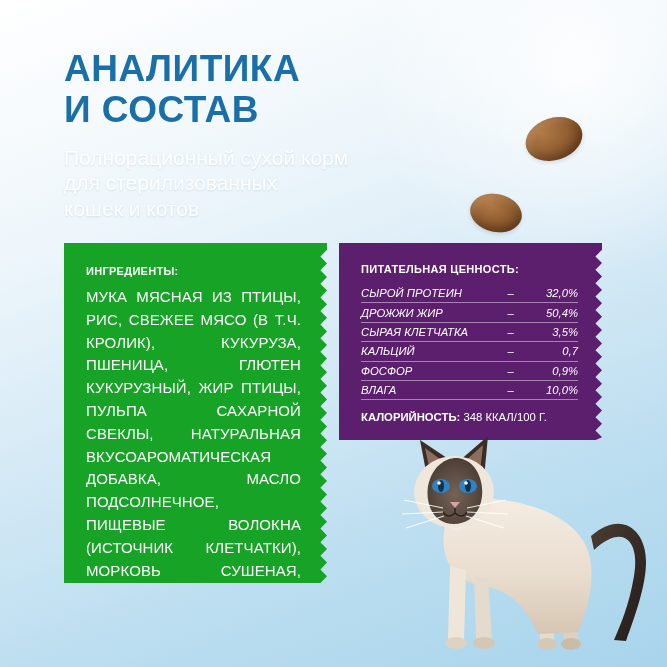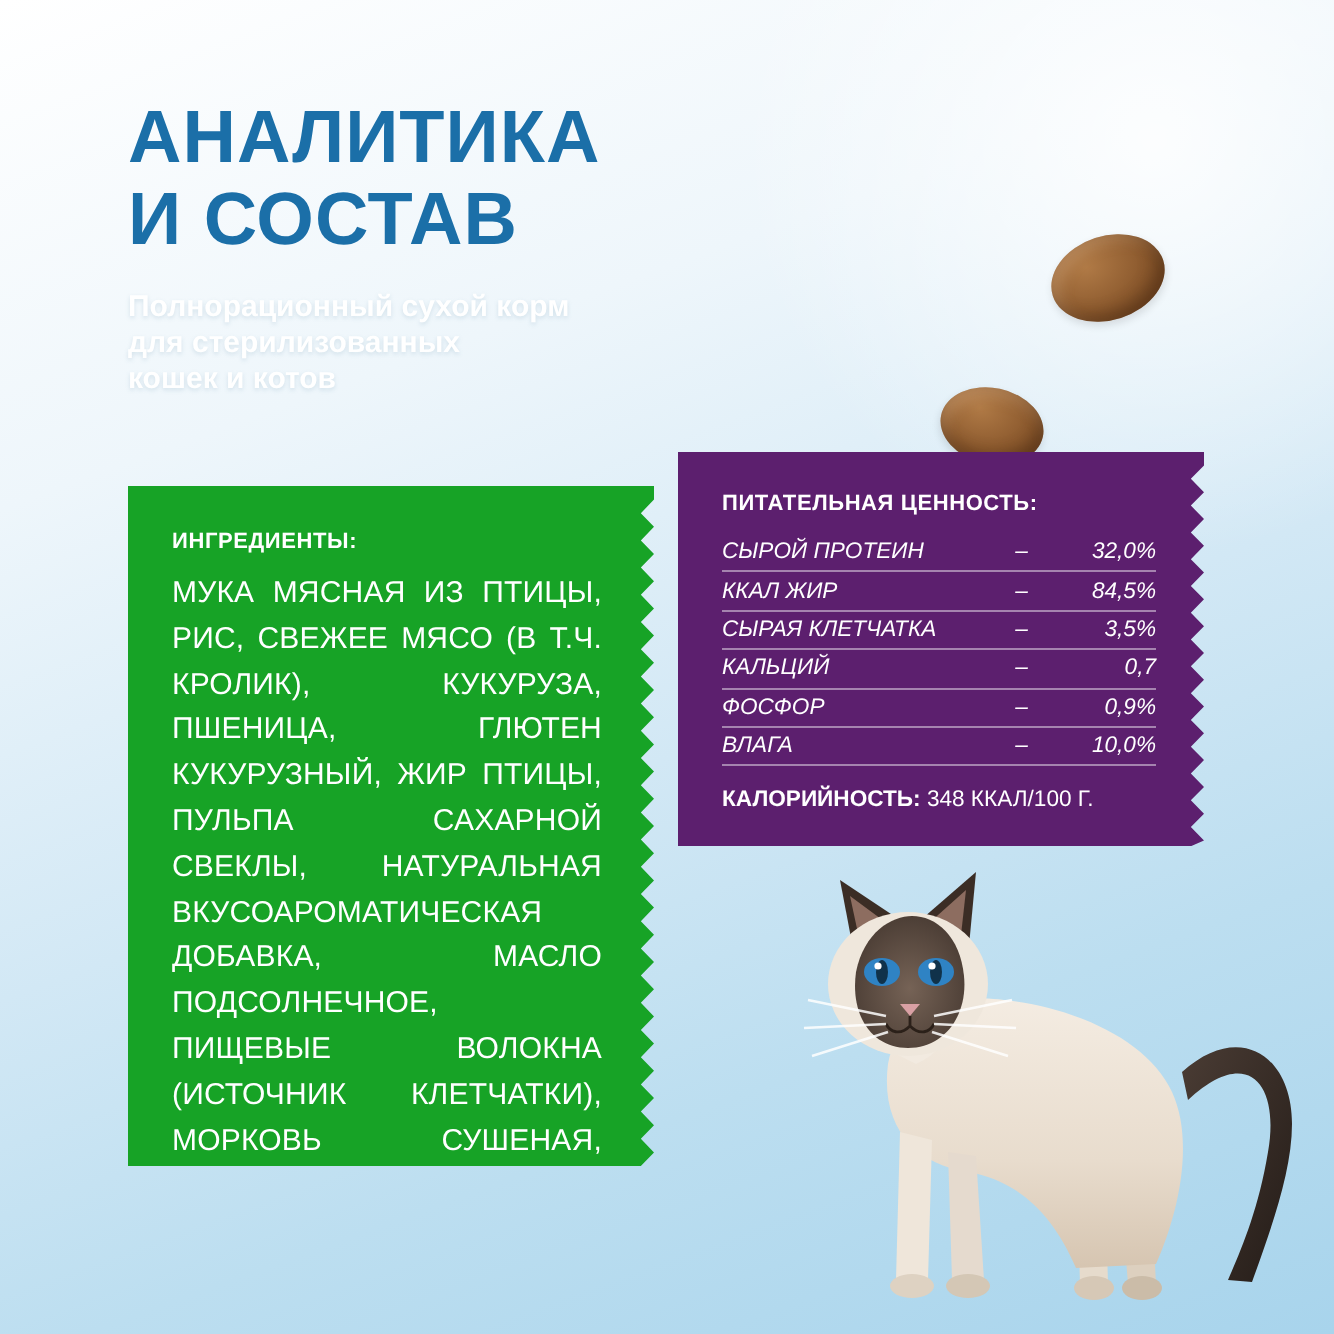--- a/index.html
+++ b/index.html
@@ -37,23 +37,23 @@
     font-size: 37px;
     font-weight: bold;
     line-height: 1.12;
     letter-spacing: 0.5px;
     margin: 0;
     white-space: pre-line;
   }
   .subtitle {
     margin-top: 14px;
     color: #ffffff;
-    font-size: 15px;
+    font-size: 21px;
     line-height: 1.22;
-    font-weight: bold;
+    font-weight: normal;
     white-space: pre-line;
     text-shadow: 0 1px 2px rgba(120,160,185,0.25);
   }
 
   
   .kibble {
     position: absolute;
     border-radius: 50%;
     background: radial-gradient(ellipse at 35% 30%, #b07a46 0%, #8c5a2e 55%, #6e4320 100%);
     box-shadow: inset -3px -4px 8px rgba(60,30,10,0.45), inset 3px 4px 7px rgba(255,220,180,0.25), 0 2px 4px rgba(0,0,0,0.12);
@@ -79,21 +79,21 @@
       97.5% 40%, 100% 42%, 97.5% 44%, 100% 46%, 97.5% 48%, 100% 50%,
       97.5% 52%, 100% 54%, 97.5% 56%, 100% 58%, 97.5% 60%, 100% 62%,
       97.5% 64%, 100% 66%, 97.5% 68%, 100% 70%, 97.5% 72%, 100% 74%,
       97.5% 76%, 100% 78%, 97.5% 80%, 100% 82%, 97.5% 84%, 100% 86%,
       97.5% 88%, 100% 90%, 97.5% 92%, 100% 94%, 97.5% 96%, 100% 98%,
       97.5% 100%, 0% 100%
     );
     padding: 22px 26px 18px 22px;
   }
   .panel-purple {
-    left: 339px; top: 226px;
+    left: 339px; top: 243px;
     width: 263px; height: 197px;
     background: #5c1f6e;
     clip-path: polygon(
       0% 0%, 100% 0%,
       100% 3.4%, 97.5% 6.8%, 100% 10.2%, 97.5% 13.6%, 100% 17%,
       97.5% 20.4%, 100% 23.8%, 97.5% 27.2%, 100% 30.6%, 97.5% 34%,
       100% 37.4%, 97.5% 40.8%, 100% 44.2%, 97.5% 47.6%, 100% 51%,
       97.5% 54.4%, 100% 57.8%, 97.5% 61.2%, 100% 64.6%, 97.5% 68%,
       100% 71.4%, 97.5% 74.8%, 100% 78.2%, 97.5% 81.6%, 100% 85%,
       97.5% 88.4%, 100% 91.8%, 97.5% 95.2%, 100% 98.6%, 97.6% 100%,
@@ -180,23 +180,23 @@
   <div class="panel panel-purple">
     <div class="panel-heading">ПИТАТЕЛЬНАЯ ЦЕННОСТЬ:</div>
     <table class="nutri-table">
       <tbody>
         <tr>
           <td class="nutri-name">СЫРОЙ ПРОТЕИН</td>
           <td class="nutri-dash">–</td>
           <td class="nutri-value">32,0%</td>
         </tr>
         <tr>
-          <td class="nutri-name">ККАЛ ЖИР</td>
-          <td class="nutri-dash">–</td>
-          <td class="nutri-value">84,5%</td>
+          <td class="nutri-name">ДРОЖЖИ ЖИР</td>
+          <td class="nutri-dash">–</td>
+          <td class="nutri-value">50,4%</td>
         </tr>
         <tr>
           <td class="nutri-name">СЫРАЯ КЛЕТЧАТКА</td>
           <td class="nutri-dash">–</td>
           <td class="nutri-value">3,5%</td>
         </tr>
         <tr>
           <td class="nutri-name">КАЛЬЦИЙ</td>
           <td class="nutri-dash">–</td>
           <td class="nutri-value">0,7</td>

